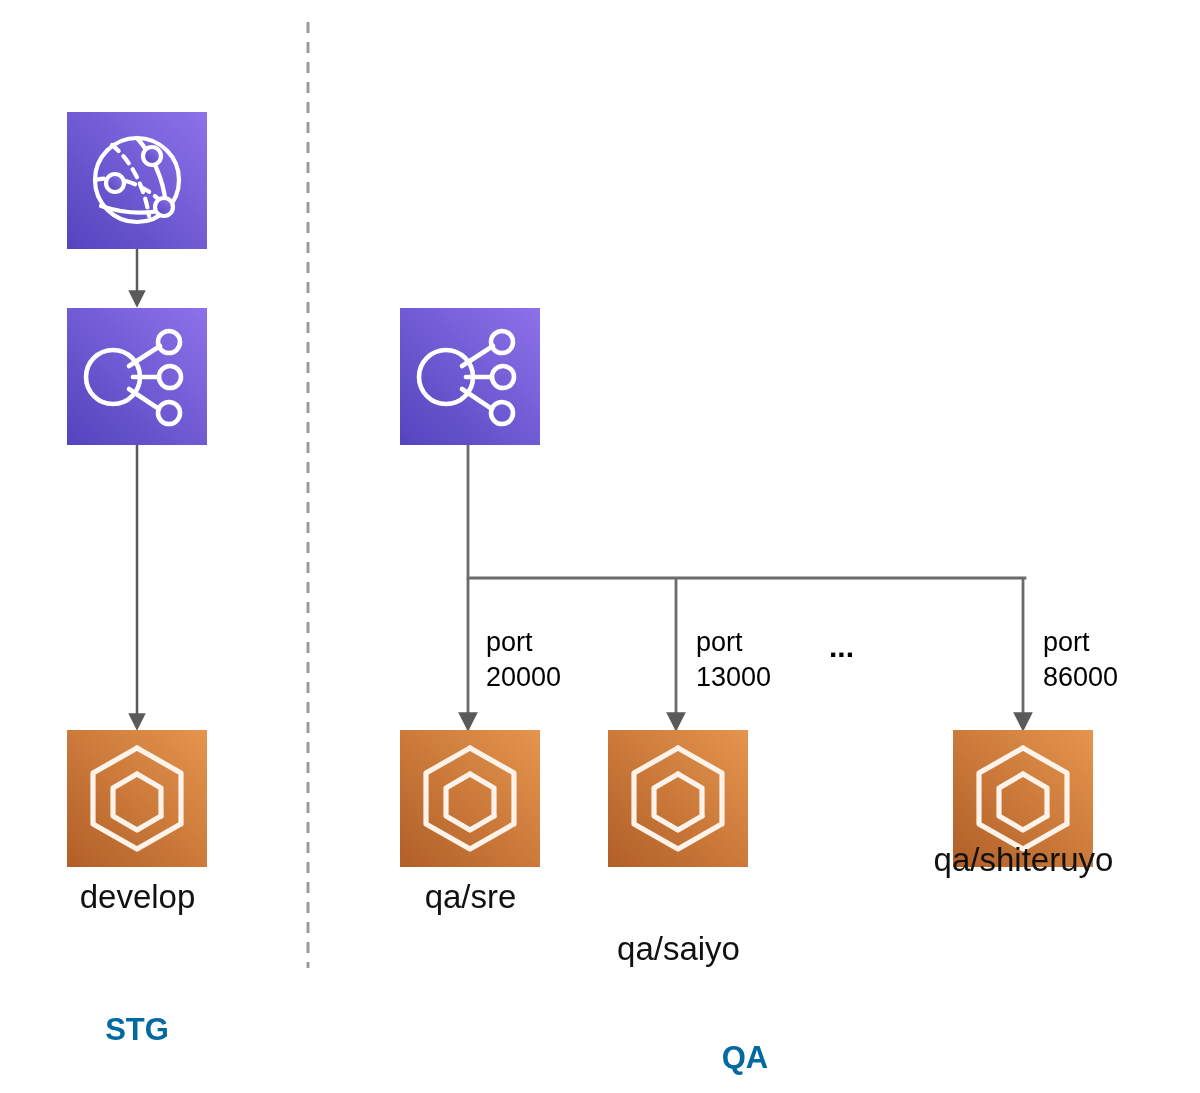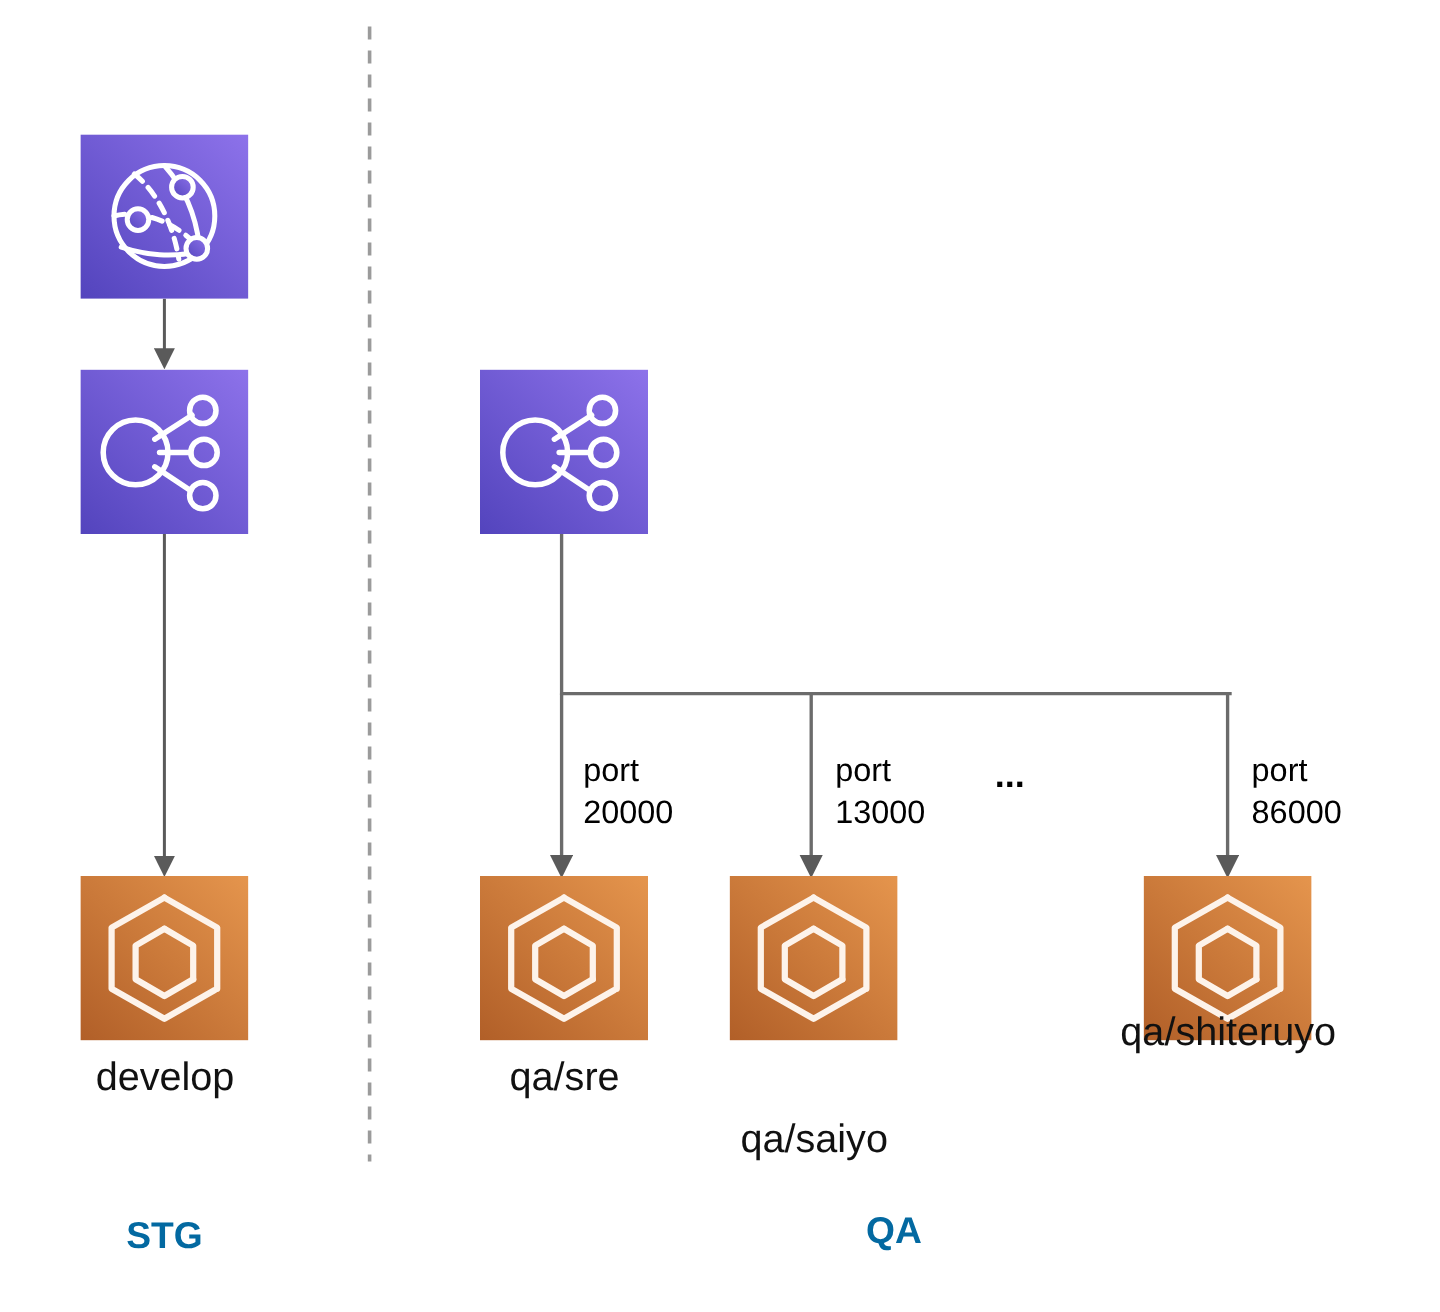--- a/index.html
+++ b/index.html
@@ -206,13 +206,13 @@
       <path d="M 70 44 L 94 58 L 94 86"></path>
     </g>
   </svg>
 </div>
 <div class="node-label" style="left:886px; top:841px; width:275px;">qa/shiteruyo</div>
 <div class="edge-label" style="left:1043px; top:625px;">
   <span>port</span><br>
   <span>86000</span>
 </div>
 
-<div class="zone-label" style="left:645px; top:1008px; width:200px;">QA</div>
+<div class="zone-label" style="left:645px; top:1040px; width:200px;">QA</div>
 
 </body></html>

